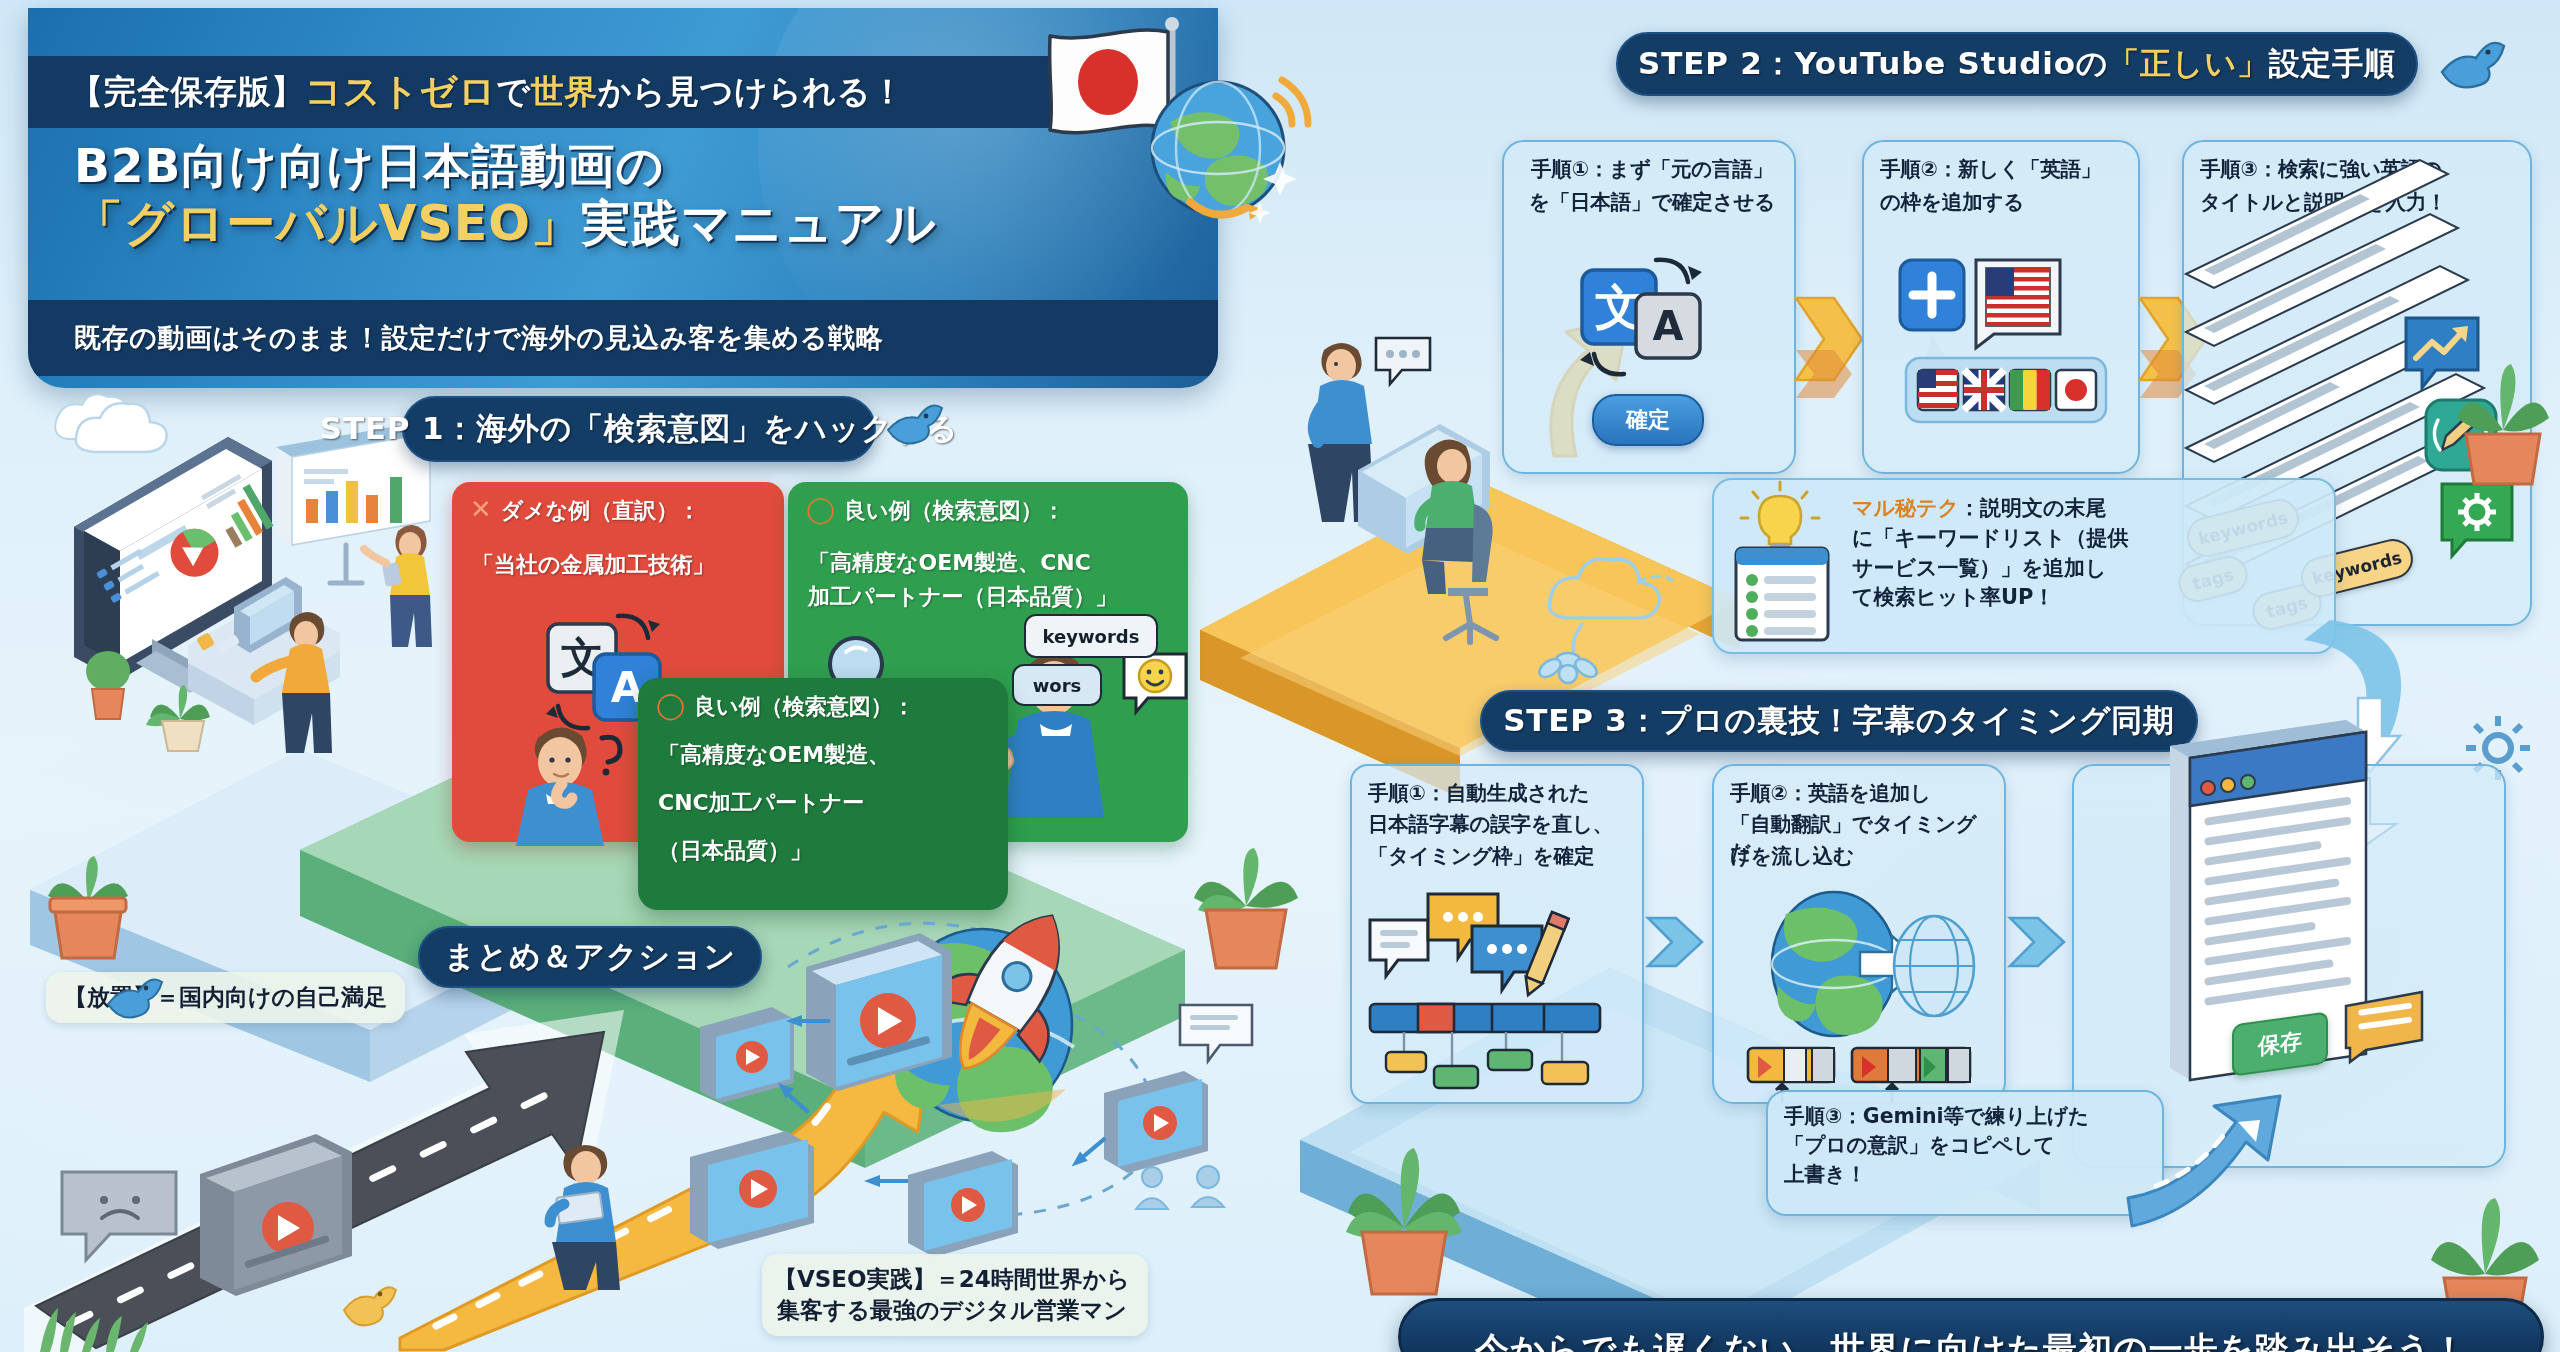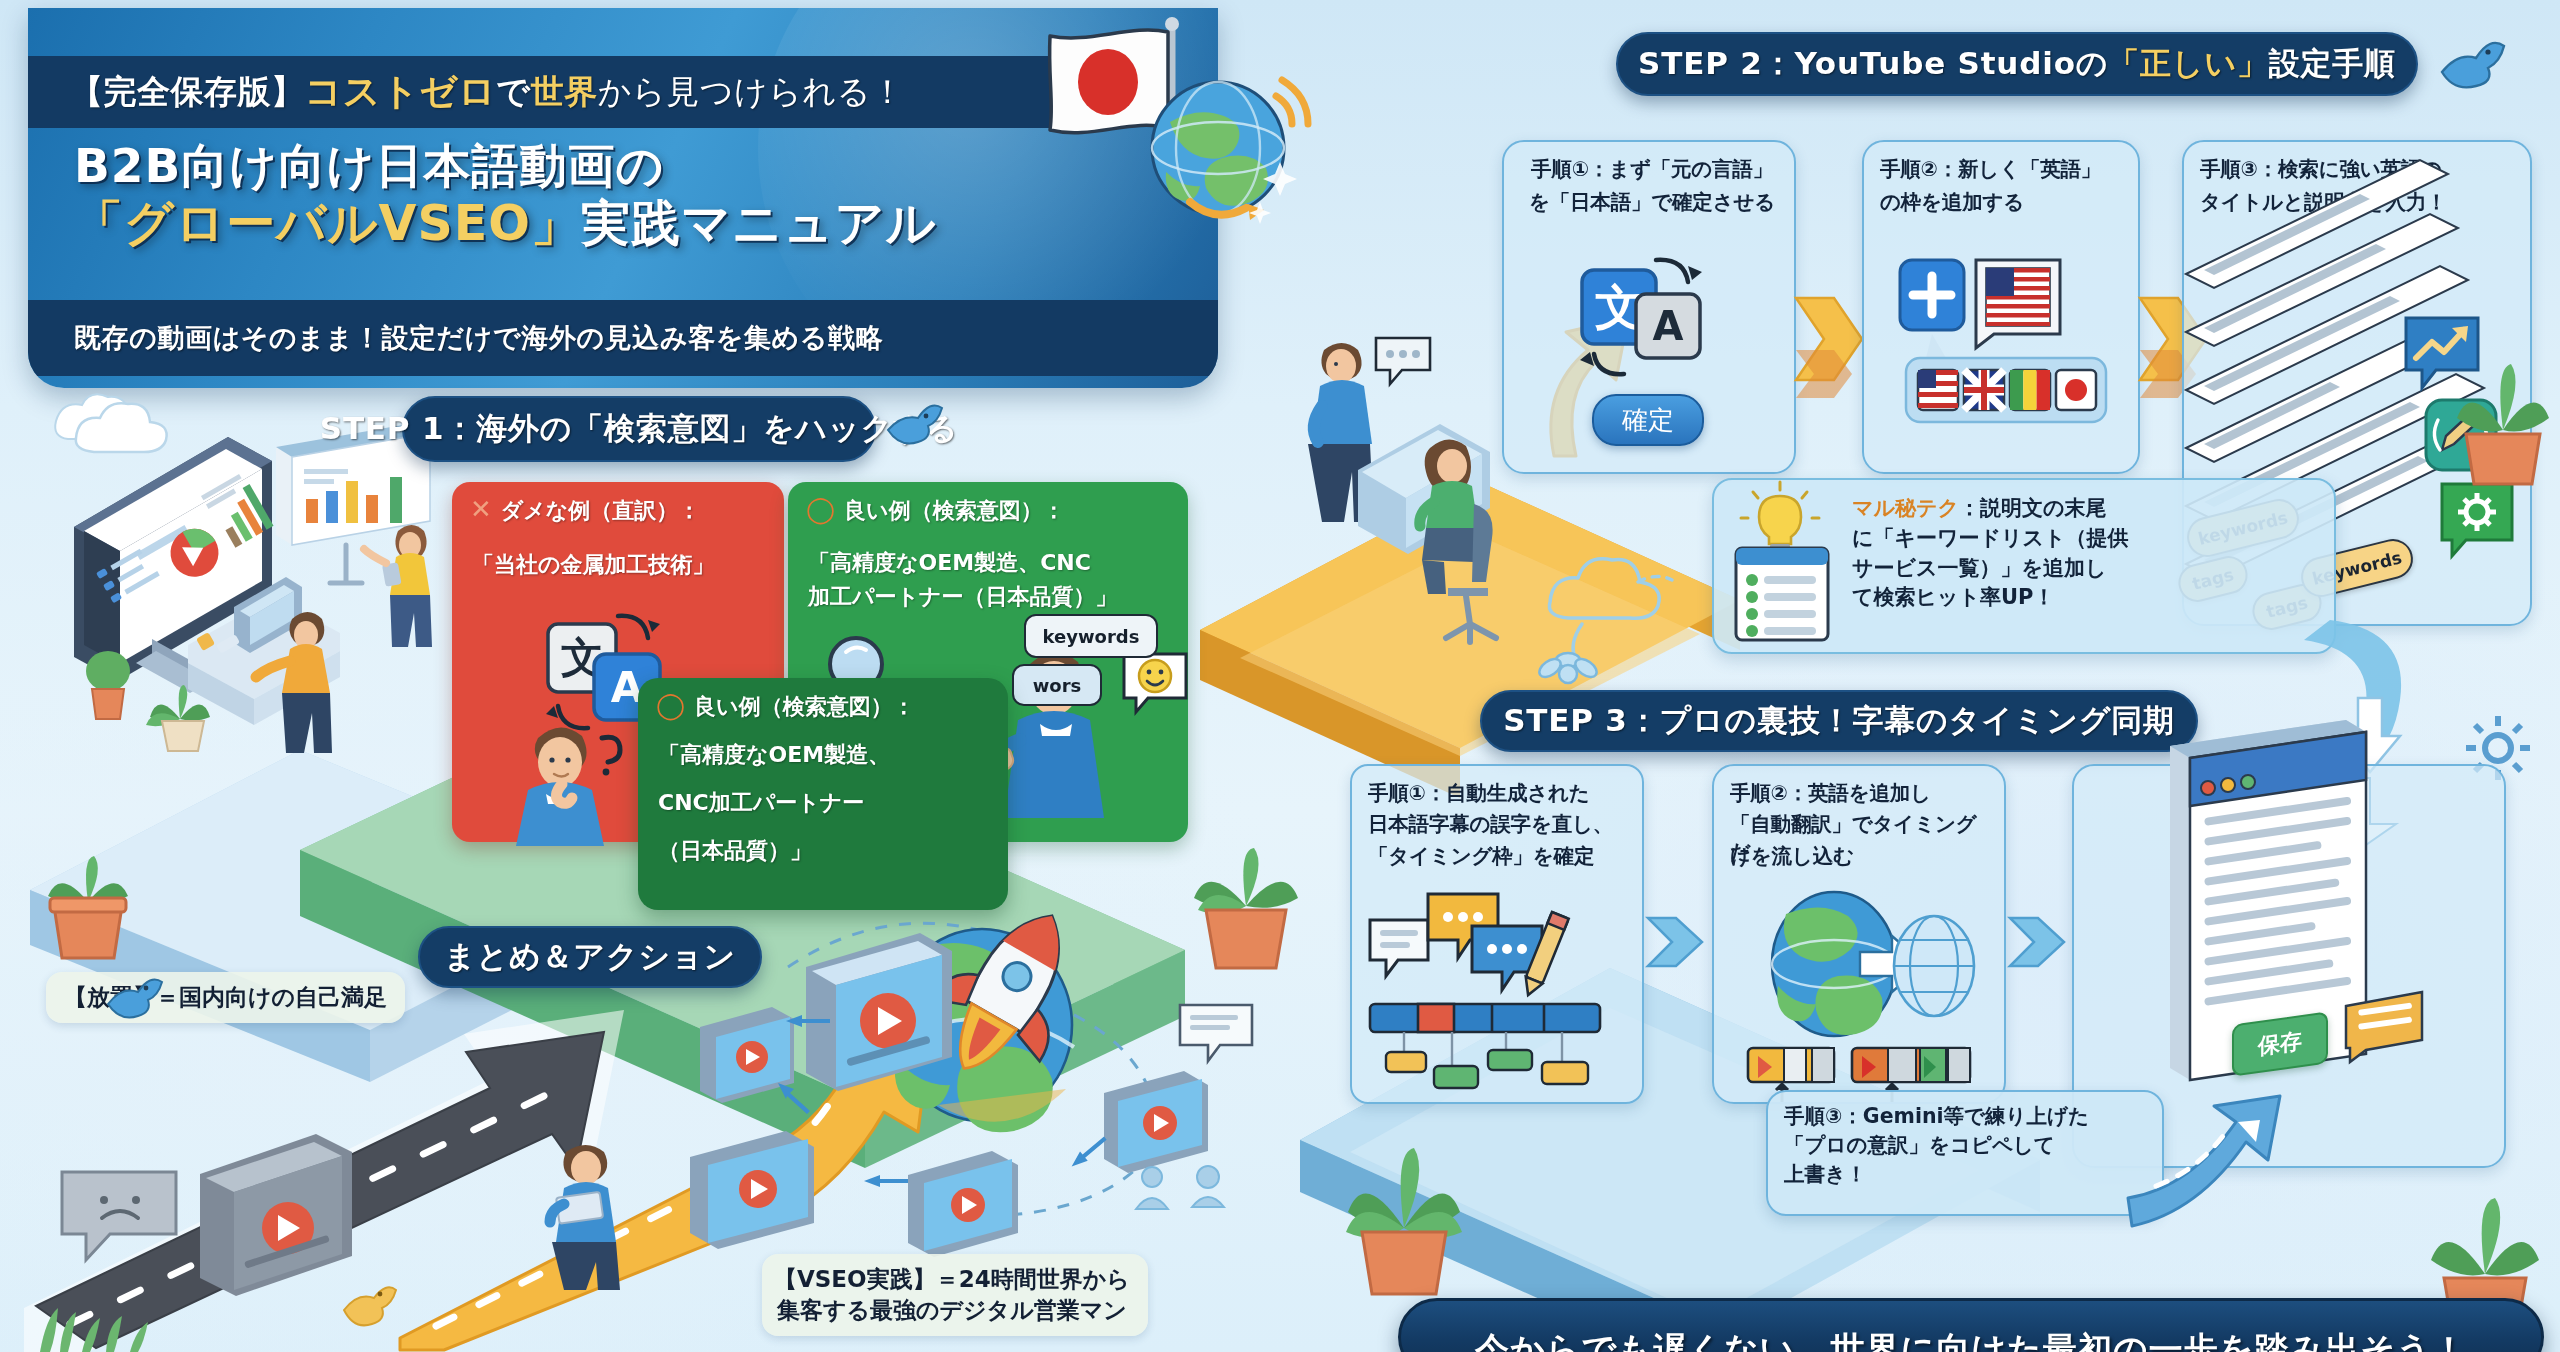--- a/index.html
+++ b/index.html
@@ -33,21 +33,21 @@
   }
   .hdr-bar{
     position:absolute;left:0;background:#133a63;color:#fff;display:flex;align-items:center;
   }
   #hdr-top{left:0;top:48px;width:1080px;height:72px;border-radius:0 16px 16px 0;padding-left:42px;box-sizing:border-box;}
   #hdr-bot{left:0;top:292px;width:1190px;height:76px;border-radius:0 0 0 0;padding-left:46px;box-sizing:border-box;}
   .hdr-top-t1{font-size:33px;font-weight:700;letter-spacing:.5px;text-shadow:1px 1px 2px rgba(0,0,0,.45);}
   .hdr-top-t2{font-size:37px;font-weight:700;color:#f4cf62;letter-spacing:.5px;text-shadow:1px 1px 2px rgba(0,0,0,.45);}
   .hdr-top-t3{font-size:33px;font-weight:700;letter-spacing:.5px;text-shadow:1px 1px 2px rgba(0,0,0,.45);}
   .hdr-top-t4{font-size:33px;font-weight:700;color:#f4cf62;letter-spacing:.5px;text-shadow:1px 1px 2px rgba(0,0,0,.45);}
-  .hdr-top-t5{font-size:33px;font-weight:400;letter-spacing:.5px;text-shadow:1px 1px 2px rgba(0,0,0,.45);}
+  .hdr-top-t5{font-size:33px;font-weight:700;letter-spacing:.5px;text-shadow:1px 1px 2px rgba(0,0,0,.45);}
   #hdr-main{position:absolute;left:46px;top:132px;width:960px;}
   .hdr-l1{font-size:47px;font-weight:800;color:#fff;letter-spacing:1px;line-height:1.12;
     text-shadow:2px 2px 0 rgba(10,40,74,.85), 4px 4px 8px rgba(0,0,0,.35);}
   .hdr-l2{font-size:49px;font-weight:800;letter-spacing:1px;line-height:1.12;margin-top:4px;
     text-shadow:2px 2px 0 rgba(10,40,74,.85), 4px 4px 8px rgba(0,0,0,.35);}
   .hdr-y{color:#f4cf62;}
   .hdr-w{color:#ffffff;}
   .hdr-sub{font-size:27px;font-weight:700;color:#fff;letter-spacing:.6px;text-shadow:1px 1px 2px rgba(0,0,0,.5);}
   
   #flag{left:1020px;top:18px;width:170px;height:150px;}
@@ -456,21 +456,21 @@
       <rect x="26" y="22" width="74" height="74" rx="12" fill="#2f82d8" stroke="#1f5b9c" stroke-width="3.5"></rect>
       <text x="63" y="76" font-size="48" font-weight="800" text-anchor="middle" fill="#ffffff" font-family="'DejaVu Sans',sans-serif">文</text>
       <rect x="80" y="46" width="64" height="64" rx="10" fill="#d5dbe0" stroke="#2b3a4c" stroke-width="3.5"></rect>
       <text x="112" y="92" font-size="40" font-weight="800" text-anchor="middle" fill="#1d2b3a" font-family="'DejaVu Sans',sans-serif">A</text>
       <path d="M100 12 q28 -2 32 22" fill="none" stroke="#1c2a38" stroke-width="4.5" stroke-linecap="round"></path>
       <path d="M136 32 l-4 -14 l14 6 z" fill="#1c2a38"></path>
       <path d="M68 126 q-26 2 -30 -20" fill="none" stroke="#1c2a38" stroke-width="4.5" stroke-linecap="round"></path>
       <path d="M34 104 l4 14 l-14 -6 z" fill="#1c2a38"></path>
     </svg>
     <div class="abs" style="left:88px;top:252px;width:108px;height:48px;border-radius:24px;background:linear-gradient(180deg,#4a9ee0,#2a74bd);border:2.5px solid #1b5c9c;display:flex;align-items:center;justify-content:center;box-shadow:0 3px 8px rgba(20,70,120,.35);">
-      <span style="font-size:26px;font-weight:400;color:#fff;">確定</span>
+      <span style="font-size:22px;font-weight:700;color:#fff;">確定</span>
     </div>
   </div>
 
   <svg class="abs nosel" style="left:1790px;top:280px;width:78px;height:118px;" viewBox="0 0 78 118">
     <path d="M6 18 L44 18 L72 59 L44 100 L6 100 L34 59 Z" fill="#f5c04a" stroke="#e0a32c" stroke-width="2.5"></path>
     <path d="M6 70 L44 70 L62 94 L44 118 L6 118 L24 94 Z" fill="#e08b3a" opacity=".55"></path>
   </svg>
 
   <div class="pcard" style="left:1862px;top:140px;width:274px;height:330px;">
     <div class="ptxt">手順②：新しく「英語」</div>

